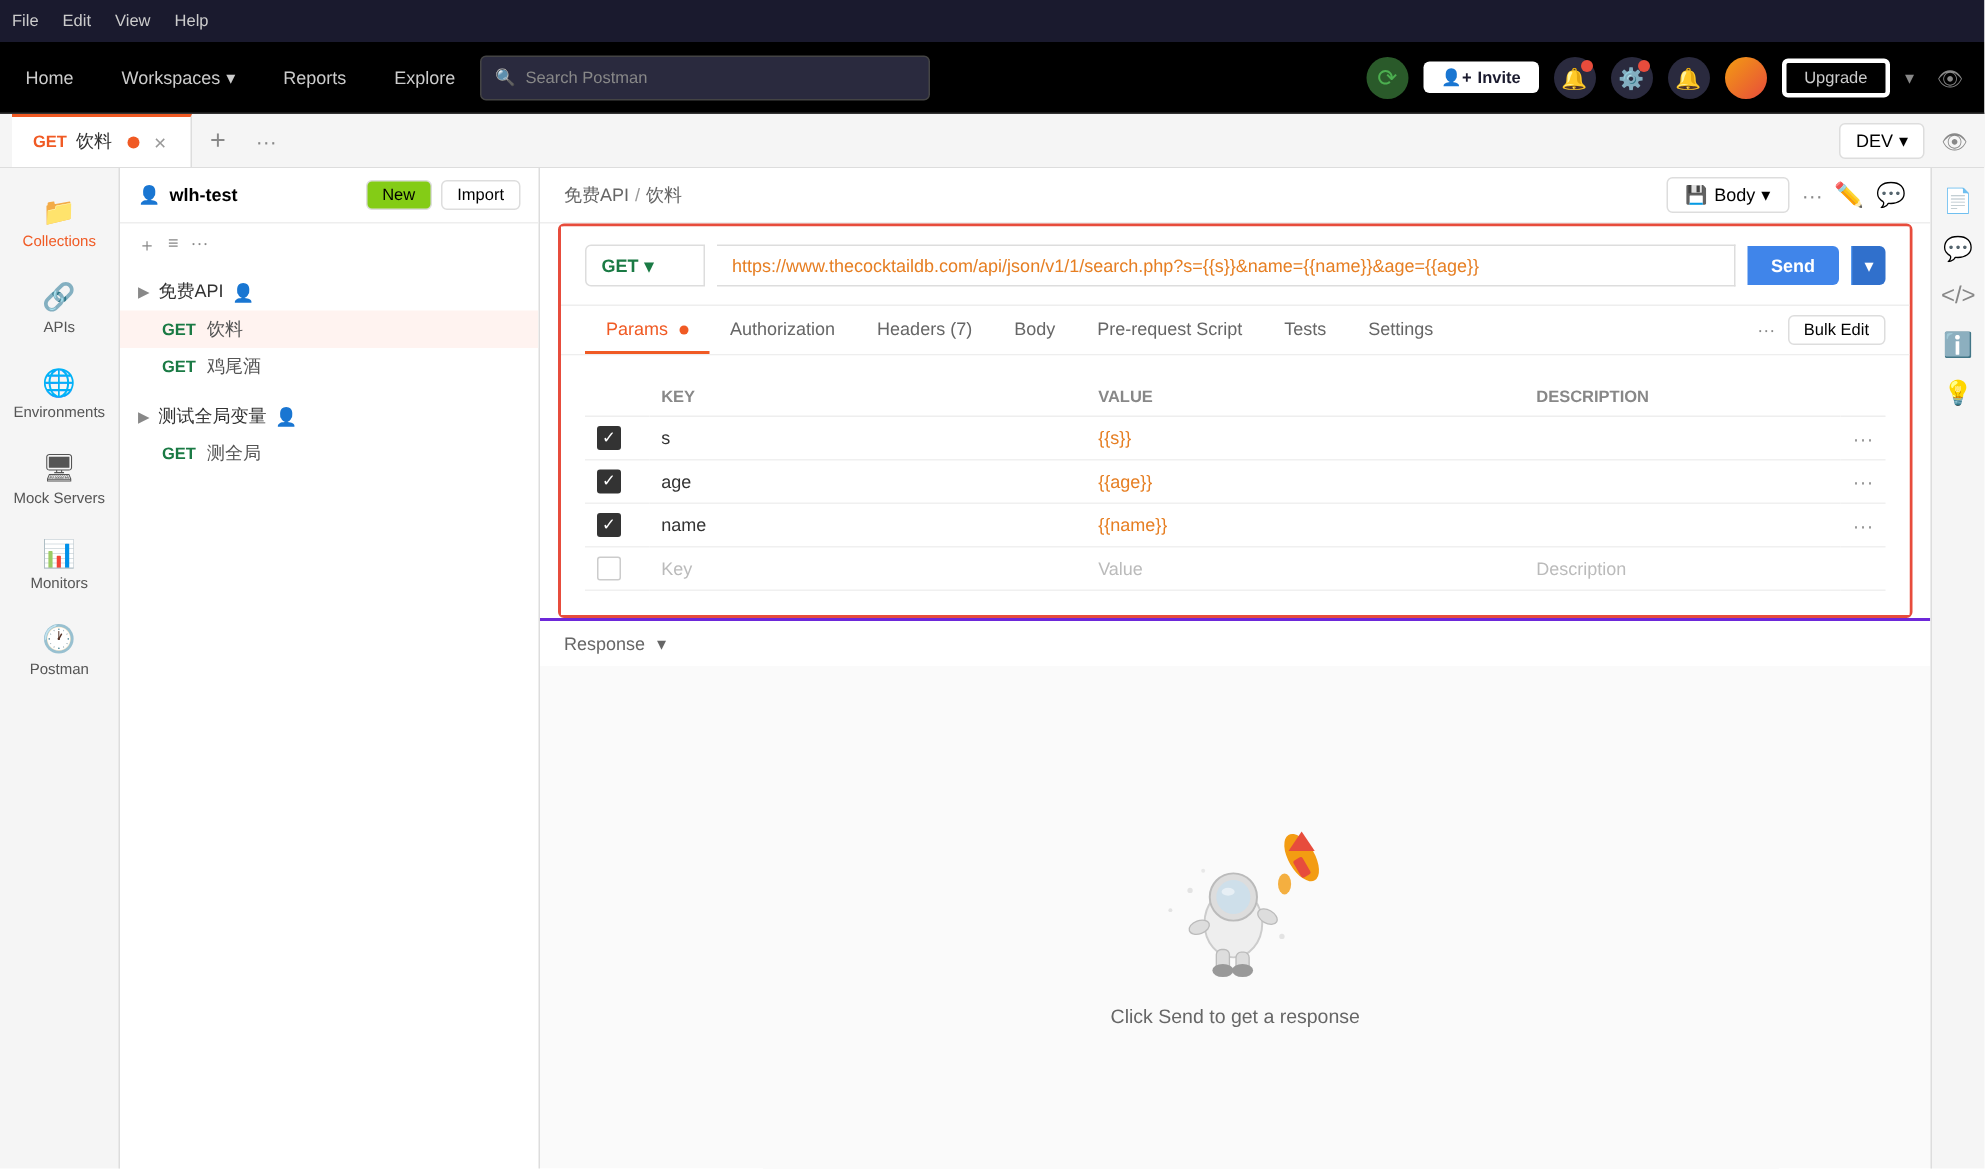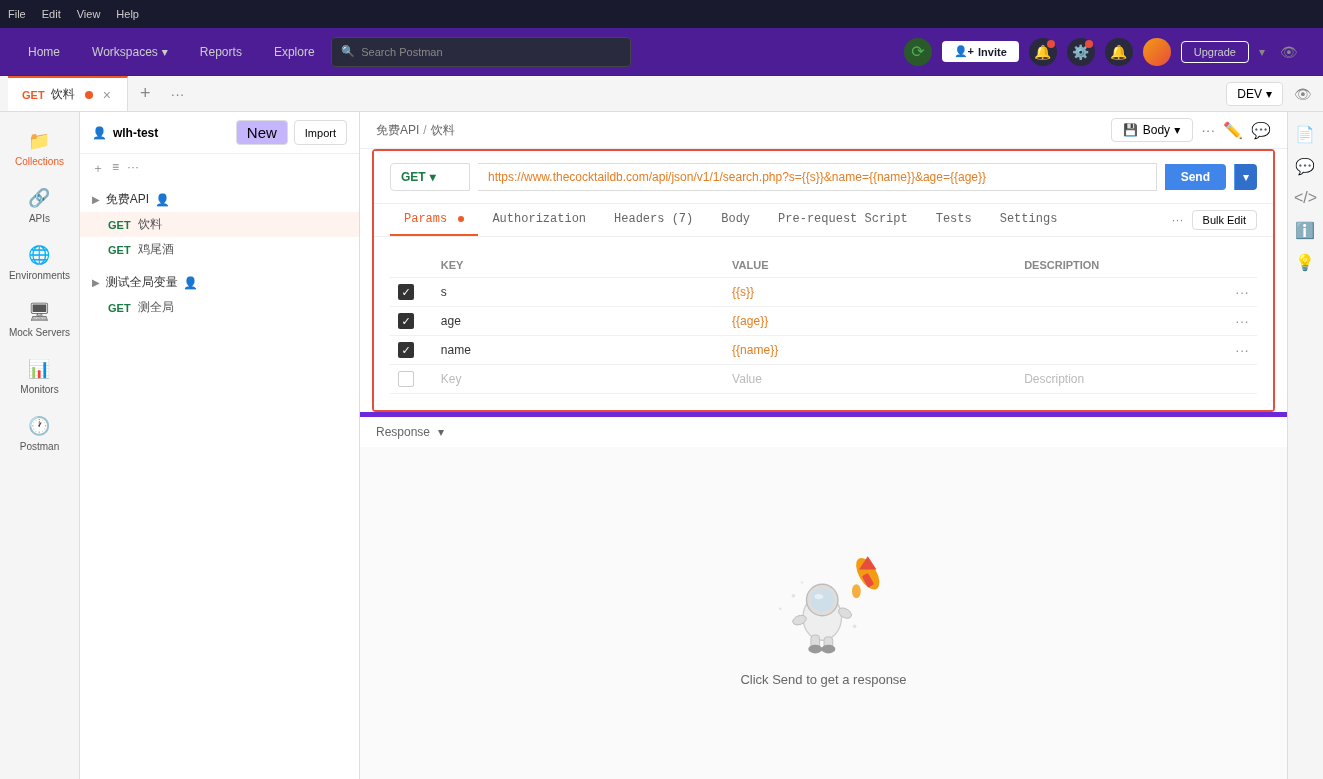--- a/index.html
+++ b/index.html
@@ -6,36 +6,36 @@
     body { font-family: -apple-system, BlinkMacSystemFont, 'Segoe UI', sans-serif; font-size: 12px; background: #fff; overflow: hidden; }
 
     
     .menu-bar {
       display: flex; align-items: center; background: #1a1a2e; height: 28px; padding: 0 8px; gap: 16px;
     }
     .menu-bar span { color: #ccc; font-size: 11px; cursor: pointer; }
 
     
     .top-nav {
-      display: flex; align-items: center; background: #4c1d95; height: 48px; padding: 0 20px; gap: 8px; border-bottom: 1px solid #333;
+      display: flex; align-items: center; background: #000000; height: 48px; padding: 0 9px; gap: 8px; border-bottom: 1px solid #333;
     }
     .nav-left { display: flex; align-items: center; gap: 16px; }
     .nav-home { color: #ccc; font-size: 12px; cursor: pointer; padding: 4px 8px; border-radius: 4px; }
     .nav-workspaces { display: flex; align-items: center; gap: 4px; color: #ccc; font-size: 12px; cursor: pointer; padding: 4px 8px; border-radius: 4px; }
     .nav-reports { color: #ccc; font-size: 12px; cursor: pointer; padding: 4px 8px; }
     .nav-explore { color: #ccc; font-size: 12px; cursor: pointer; padding: 4px 8px; }
     .search-bar {
       flex: 1; max-width: 300px; background: #2a2a3e; border: 1px solid #444; border-radius: 4px; height: 30px; display: flex; align-items: center; padding: 0 10px; gap: 6px; cursor: text;
     }
     .search-bar span { color: #888; font-size: 11px; }
     .nav-right { display: flex; align-items: center; gap: 10px; margin-left: auto; }
     .nav-icon { width: 28px; height: 28px; border-radius: 50%; background: #2a2a3e; display: flex; align-items: center; justify-content: center; cursor: pointer; color: #ccc; font-size: 14px; position: relative; }
     .nav-icon .badge { position: absolute; top: 2px; right: 2px; width: 8px; height: 8px; background: #e74c3c; border-radius: 50%; }
     .invite-btn { background: #fff; color: #1a1a2e; font-size: 11px; font-weight: 600; padding: 4px 12px; border-radius: 4px; cursor: pointer; border: none; display: flex; align-items: center; gap: 4px; }
-    .upgrade-btn { background: transparent; color: #ccc; font-size: 11px; padding: 4px 12px; border-radius: 4px; cursor: pointer; border: 1px solid #ffffff; }
+    .upgrade-btn { background: transparent; color: #ccc; font-size: 11px; padding: 4px 12px; border-radius: 4px; cursor: pointer; border: 3px solid #ffffff; }
     .avatar { width: 28px; height: 28px; border-radius: 50%; background: linear-gradient(135deg, #f39c12, #e74c3c); cursor: pointer; }
 
     
     .tab-bar {
       display: flex; align-items: center; background: #f5f5f5; border-bottom: 1px solid #ddd; height: 36px; padding: 0 8px; gap: 0; overflow-x: auto;
     }
     .tab {
       display: flex; align-items: center; gap: 6px; padding: 0 14px; height: 36px; border-right: 1px solid #ddd; cursor: pointer; color: #666; font-size: 12px; background: #f5f5f5; white-space: nowrap; min-width: 120px;
     }
     .tab.active { background: #fff; border-top: 2px solid #f05a24; color: #333; }
@@ -55,21 +55,21 @@
     .sidebar-item { display: flex; flex-direction: column; align-items: center; padding: 10px 0; cursor: pointer; width: 100%; text-align: center; color: #555; gap: 4px; }
     .sidebar-item.active { color: #f05a24; }
     .sidebar-item .icon { font-size: 18px; }
     .sidebar-item .label { font-size: 10px; }
 
     
     .left-panel { width: 280px; background: #fff; border-right: 1px solid #ddd; display: flex; flex-direction: column; overflow: hidden; }
     .left-panel-header { display: flex; align-items: center; justify-content: space-between; padding: 8px 12px; border-bottom: 1px solid #eee; }
     .left-panel-header .user-info { display: flex; align-items: center; gap: 6px; font-size: 12px; font-weight: 600; }
     .left-panel-header .actions { display: flex; gap: 6px; }
-    .btn-new { background: #c4b5fd; border: 1px solid #ddd; border-radius: 4px; padding: 3px 10px; font-size: 15px; cursor: pointer; }
+    .btn-new { background: #84cc16; border: 1px solid #ddd; border-radius: 4px; padding: 3px 10px; font-size: 11px; cursor: pointer; }
     .btn-import { background: #fff; border: 1px solid #ddd; border-radius: 4px; padding: 3px 10px; font-size: 11px; cursor: pointer; }
     .collections-toolbar { display: flex; align-items: center; justify-content: space-between; padding: 6px 12px; }
     .toolbar-icons { display: flex; gap: 8px; color: #888; cursor: pointer; }
 
     
     .tree { overflow-y: auto; flex: 1; }
     .tree-group { padding: 4px 0; }
     .tree-group-header { display: flex; align-items: center; gap: 6px; padding: 4px 12px; cursor: pointer; color: #333; font-size: 12px; }
     .tree-item { display: flex; align-items: center; gap: 6px; padding: 4px 12px 4px 28px; cursor: pointer; color: #555; font-size: 12px; }
     .tree-item.active { background: #fff3f0; }
@@ -85,21 +85,21 @@
 
     
     .request-bar { display: flex; align-items: center; padding: 12px 16px; gap: 8px; border-bottom: 1px solid #eee; background: #fff; }
     .method-select { display: flex; align-items: center; gap: 4px; padding: 6px 10px; border: 1px solid #ddd; border-radius: 4px 0 0 4px; font-size: 12px; font-weight: 700; color: #1a7a44; cursor: pointer; background: #fff; min-width: 80px; }
     .url-input { flex: 1; padding: 6px 10px; border: 1px solid #ddd; border-left: none; border-right: none; font-size: 12px; outline: none; color: #333; }
     .send-btn { background: #4085ea; color: #fff; border: none; border-radius: 0 4px 4px 0; padding: 6px 16px; font-size: 12px; font-weight: 600; cursor: pointer; display: flex; align-items: center; gap: 0; }
     .send-dropdown { background: #3070cc; color: #fff; border: none; border-radius: 0 4px 4px 0; padding: 6px 8px; font-size: 12px; cursor: pointer; border-left: 1px solid #5a9cf0; }
 
     
     .request-tabs { display: flex; align-items: center; padding: 0 16px; border-bottom: 1px solid #eee; background: #fff; }
-    .req-tab { padding: 8px 14px; font-size: 12px; color: #666; cursor: pointer; border-bottom: 2px solid transparent; font-family: Liberation Mono, monospace; }
+    .req-tab { padding: 8px 14px; font-size: 12px; color: #666; cursor: pointer; border-bottom: 2px solid transparent; }
     .req-tab.active { color: #f05a24; border-bottom: 2px solid #f05a24; }
     .req-tab .dot-orange { display: inline-block; width: 6px; height: 6px; background: #f05a24; border-radius: 50%; margin-left: 4px; vertical-align: middle; }
 
     
     .params-area { padding: 16px; background: #fff; }
     .params-title { font-size: 12px; font-weight: 600; color: #333; margin-bottom: 10px; }
     .params-table { width: 100%; border-collapse: collapse; }
     .params-table th { text-align: left; font-size: 11px; font-weight: 600; color: #888; padding: 6px 8px; border-bottom: 1px solid #eee; }
     .params-table td { padding: 6px 8px; border-bottom: 1px solid #f0f0f0; vertical-align: middle; }
     .params-table .key-col { width: 35%; }
@@ -108,21 +108,21 @@
     .params-table .cb-col { width: 5%; }
     .key-val { font-size: 12px; color: #333; }
     .var-val { font-size: 12px; color: #e67e22; }
     .placeholder-val { font-size: 12px; color: #bbb; }
     .row-more { color: #999; font-size: 14px; cursor: pointer; text-align: right; }
 
     
     .red-outline { border: 2px solid #e74c3c; border-radius: 4px; margin: 0 12px; }
 
     
-    .response-area { display: flex; flex-direction: column; flex: 1; border-top: 5px solid #6d28d9; }
+    .response-area { display: flex; flex-direction: column; flex: 1; border-top: 2px solid #6d28d9; }
     .response-header { display: flex; align-items: center; padding: 8px 16px; gap: 8px; color: #666; font-size: 12px; cursor: pointer; }
     .response-body { flex: 1; display: flex; flex-direction: column; align-items: center; justify-content: center; padding: 20px; background: #fafafa; }
 
     
     .empty-illustration { display: flex; flex-direction: column; align-items: center; gap: 12px; }
     .astro-svg { width: 140px; height: 120px; }
 
     
     .right-panel { width: 36px; background: #f5f5f5; border-left: 1px solid #ddd; display: flex; flex-direction: column; align-items: center; padding: 8px 0; gap: 4px; }
     .right-icon { width: 28px; height: 28px; display: flex; align-items: center; justify-content: center; cursor: pointer; color: #888; font-size: 16px; border-radius: 4px; }

